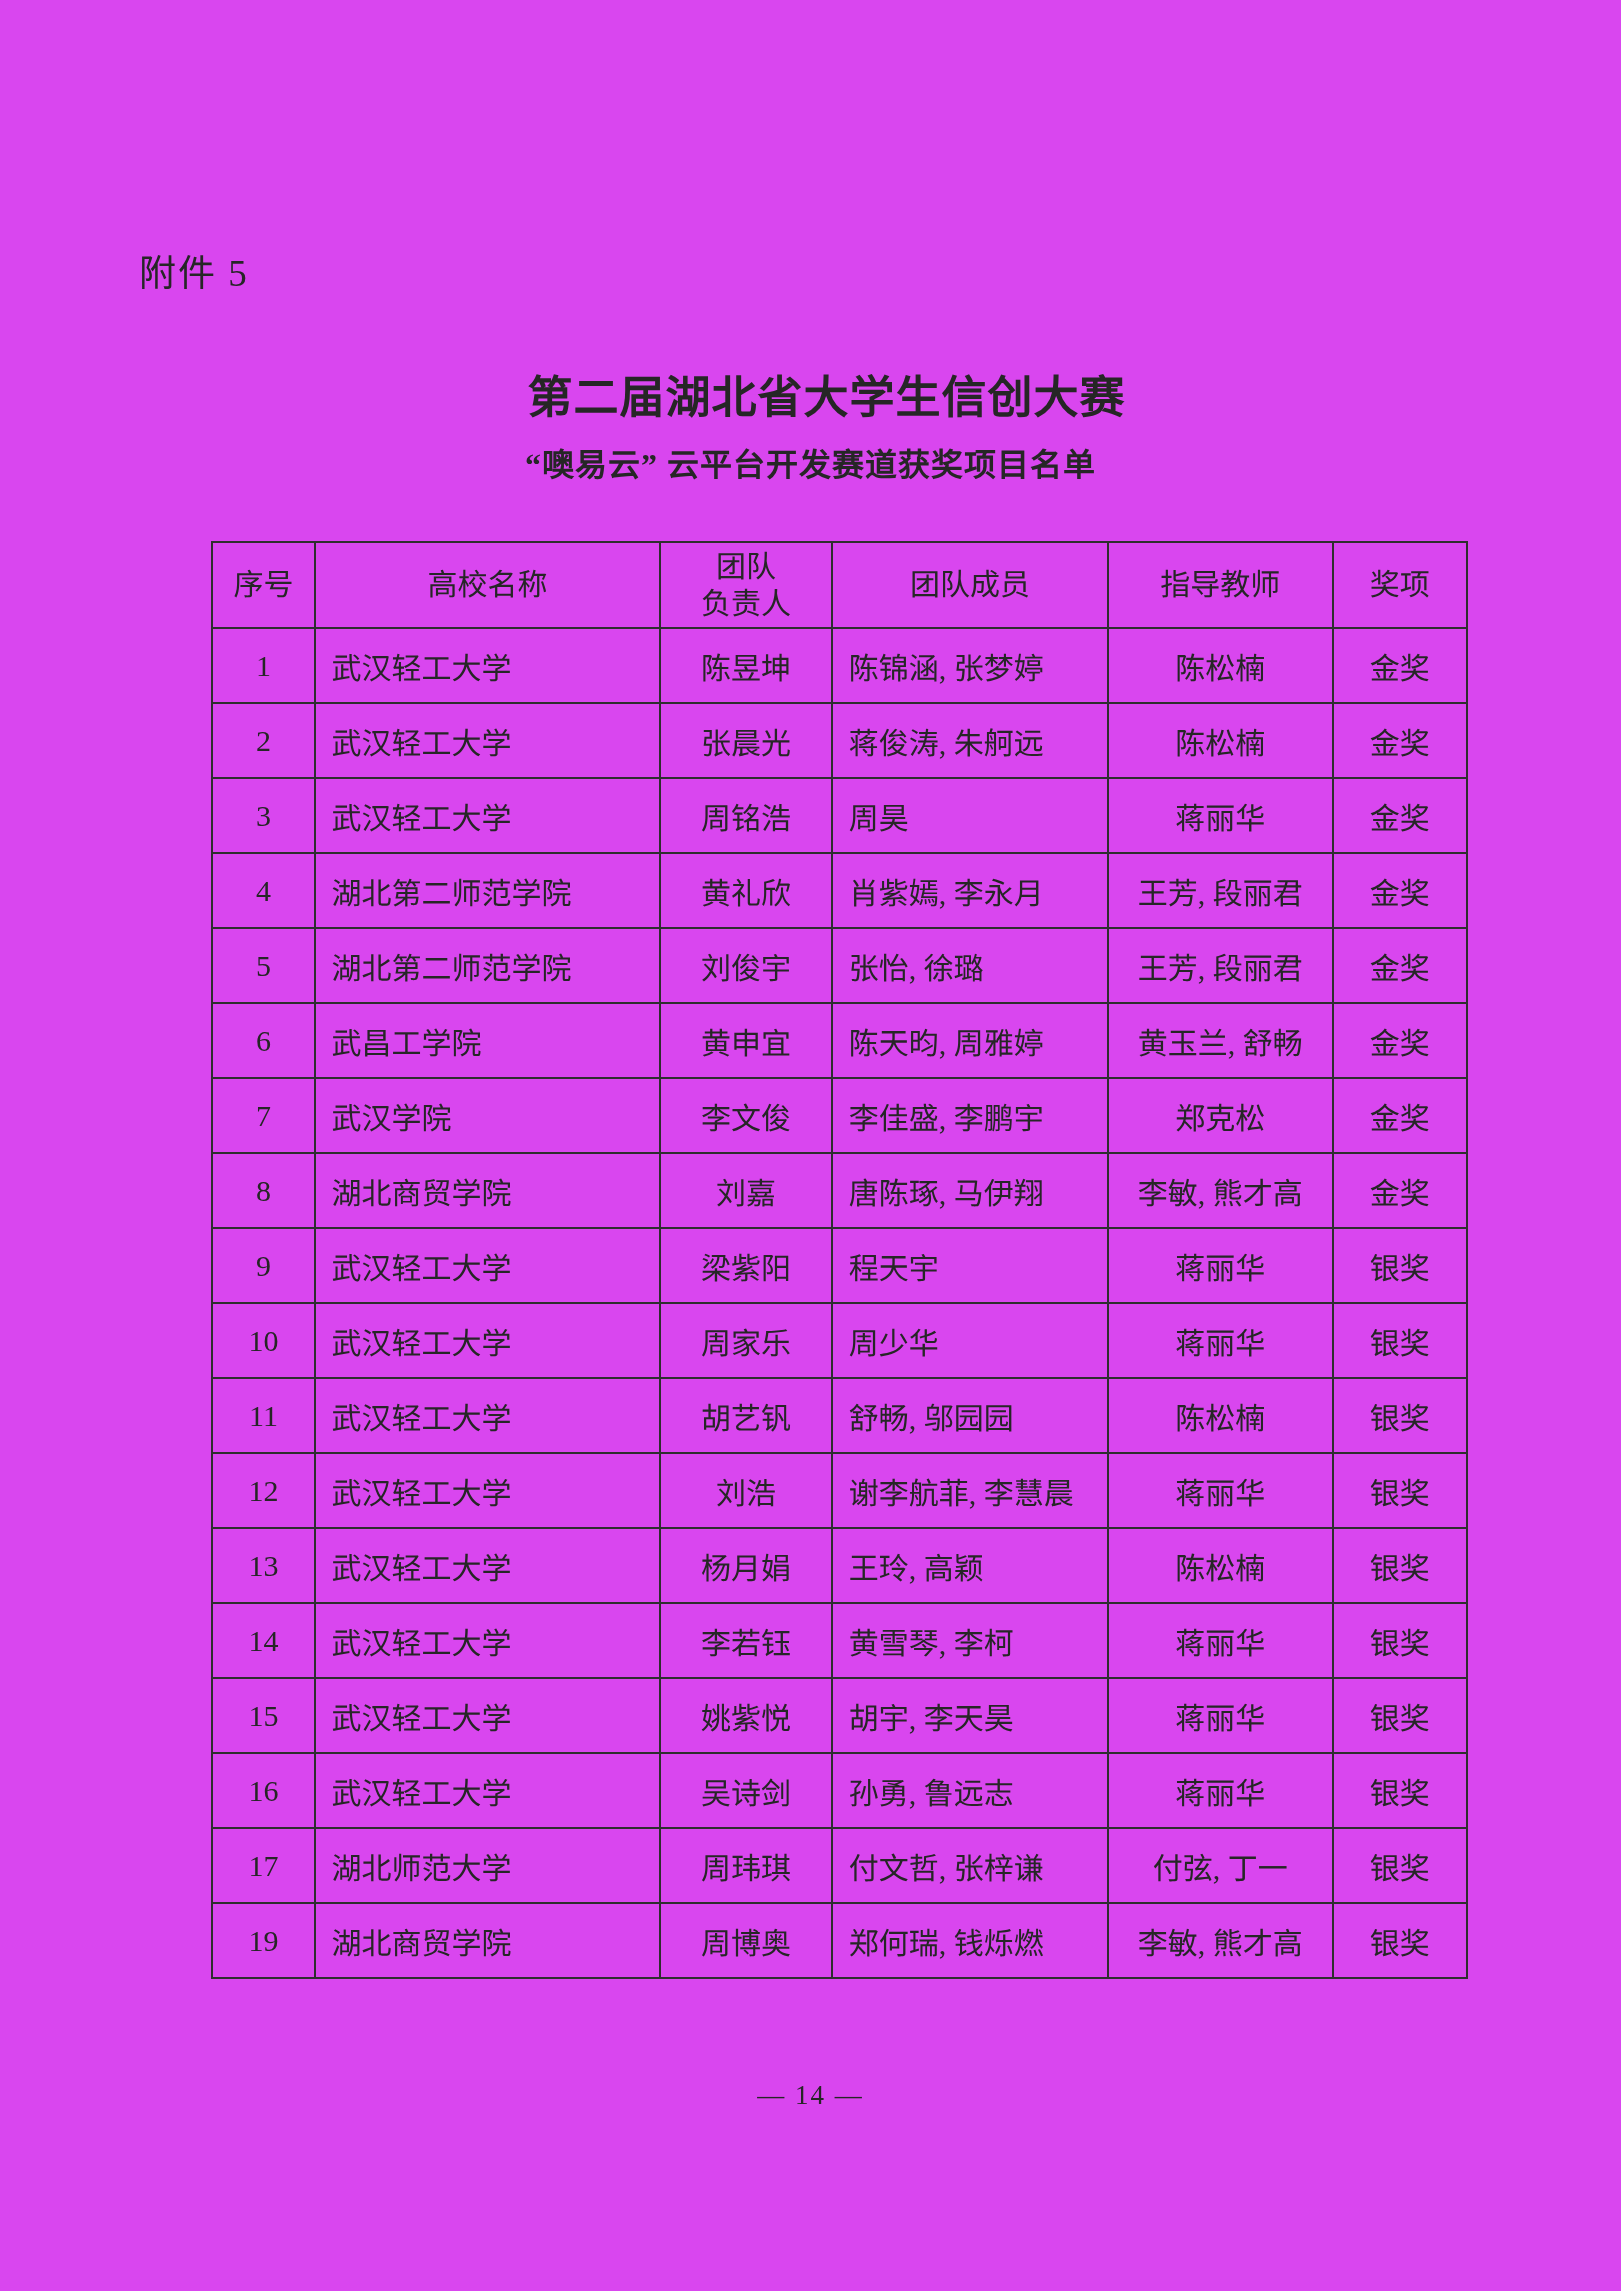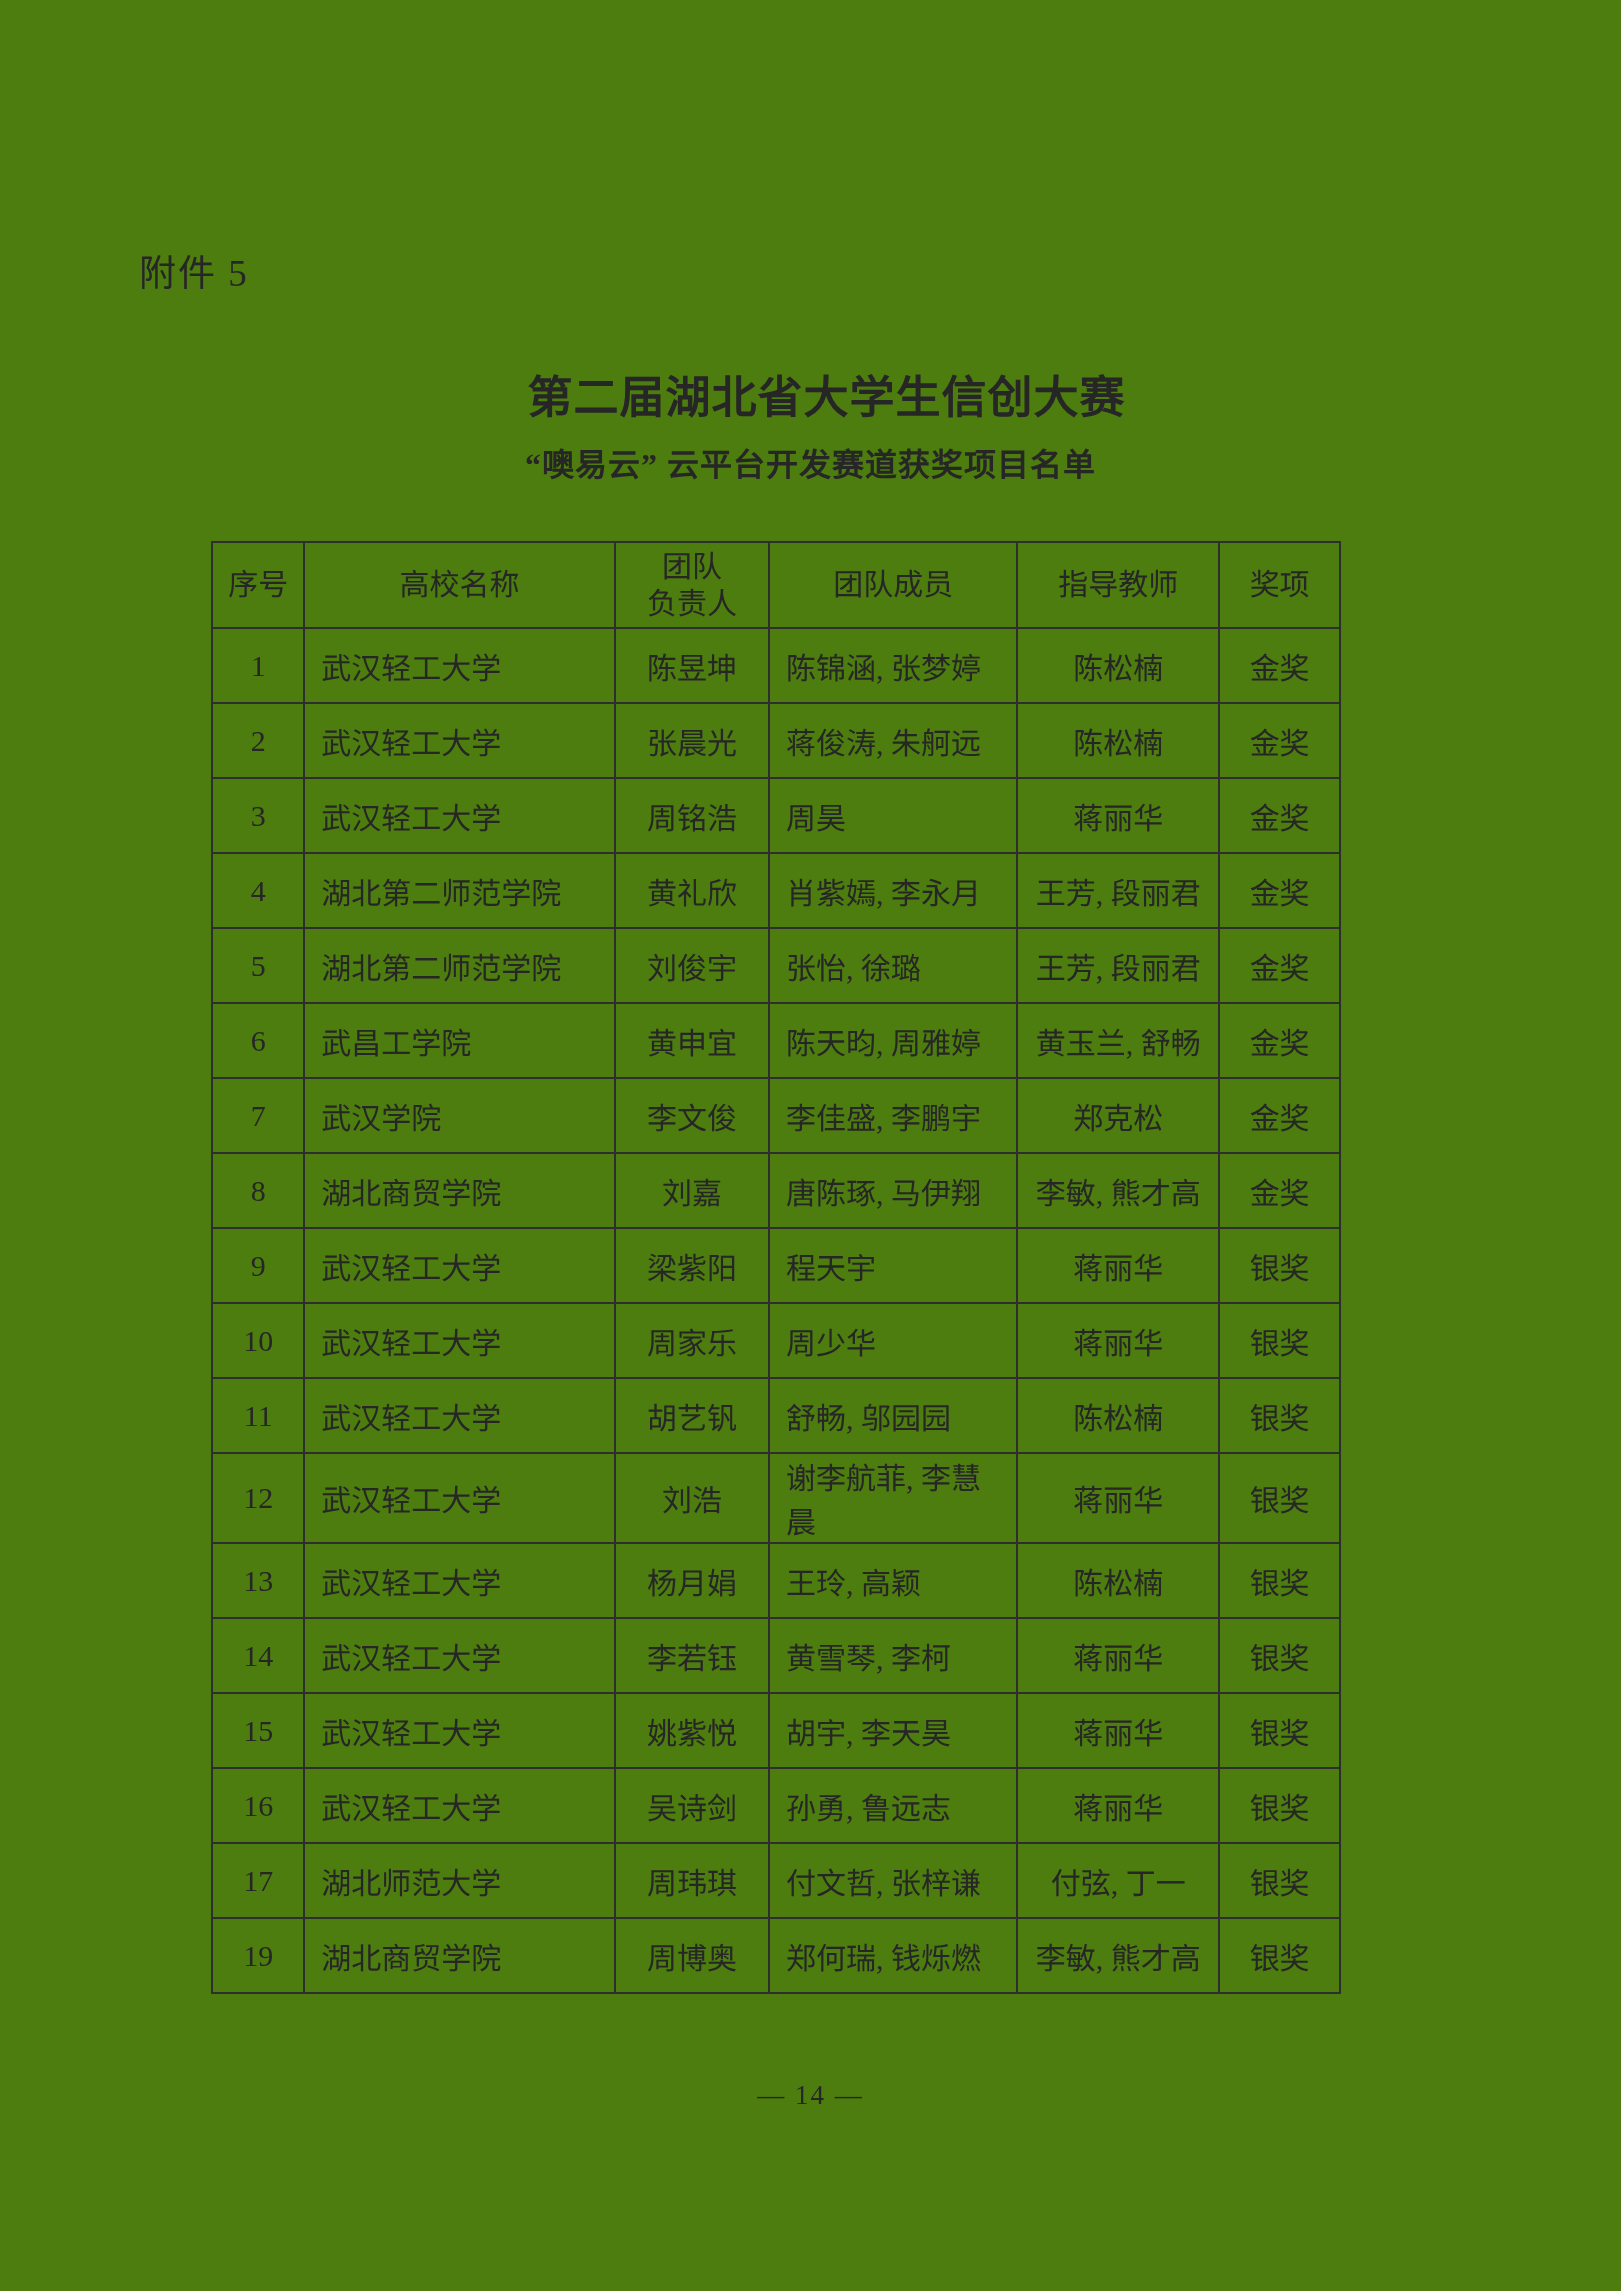--- a/index.html
+++ b/index.html
@@ -5,21 +5,21 @@
   html, body {
     margin: 0;
     padding: 0;
     background: #e8e8e6;
   }
   .page {
     position: relative;
     width: 1621px;
     height: 2292px;
     margin: 0 auto;
-    background: #4d7c0f;
+    background: #d946ef;
     color: #262626;
     font-family: "Liberation Serif", "DejaVu Serif", serif;
     overflow: hidden;
   }
   .attachment {
     position: absolute;
     left: 139px;
     top: 243px;
     font-size: 37px;
     letter-spacing: 2px;
@@ -47,21 +47,21 @@
     text-align: center;
     font-size: 32px;
     font-weight: bold;
     letter-spacing: 1px;
     margin: 0;
   }
   .awards-table {
     position: absolute;
     top: 541px;
     left: 0;
-    width: 1130px;
+    width: 1257px;
     border-collapse: collapse;
     table-layout: fixed;
     padding-left: 12px;
   }
   .awards-table th,
   .awards-table td {
     border: 2px solid #2e2e2e;
     font-weight: normal;
     font-size: 30px;
     text-align: center;

